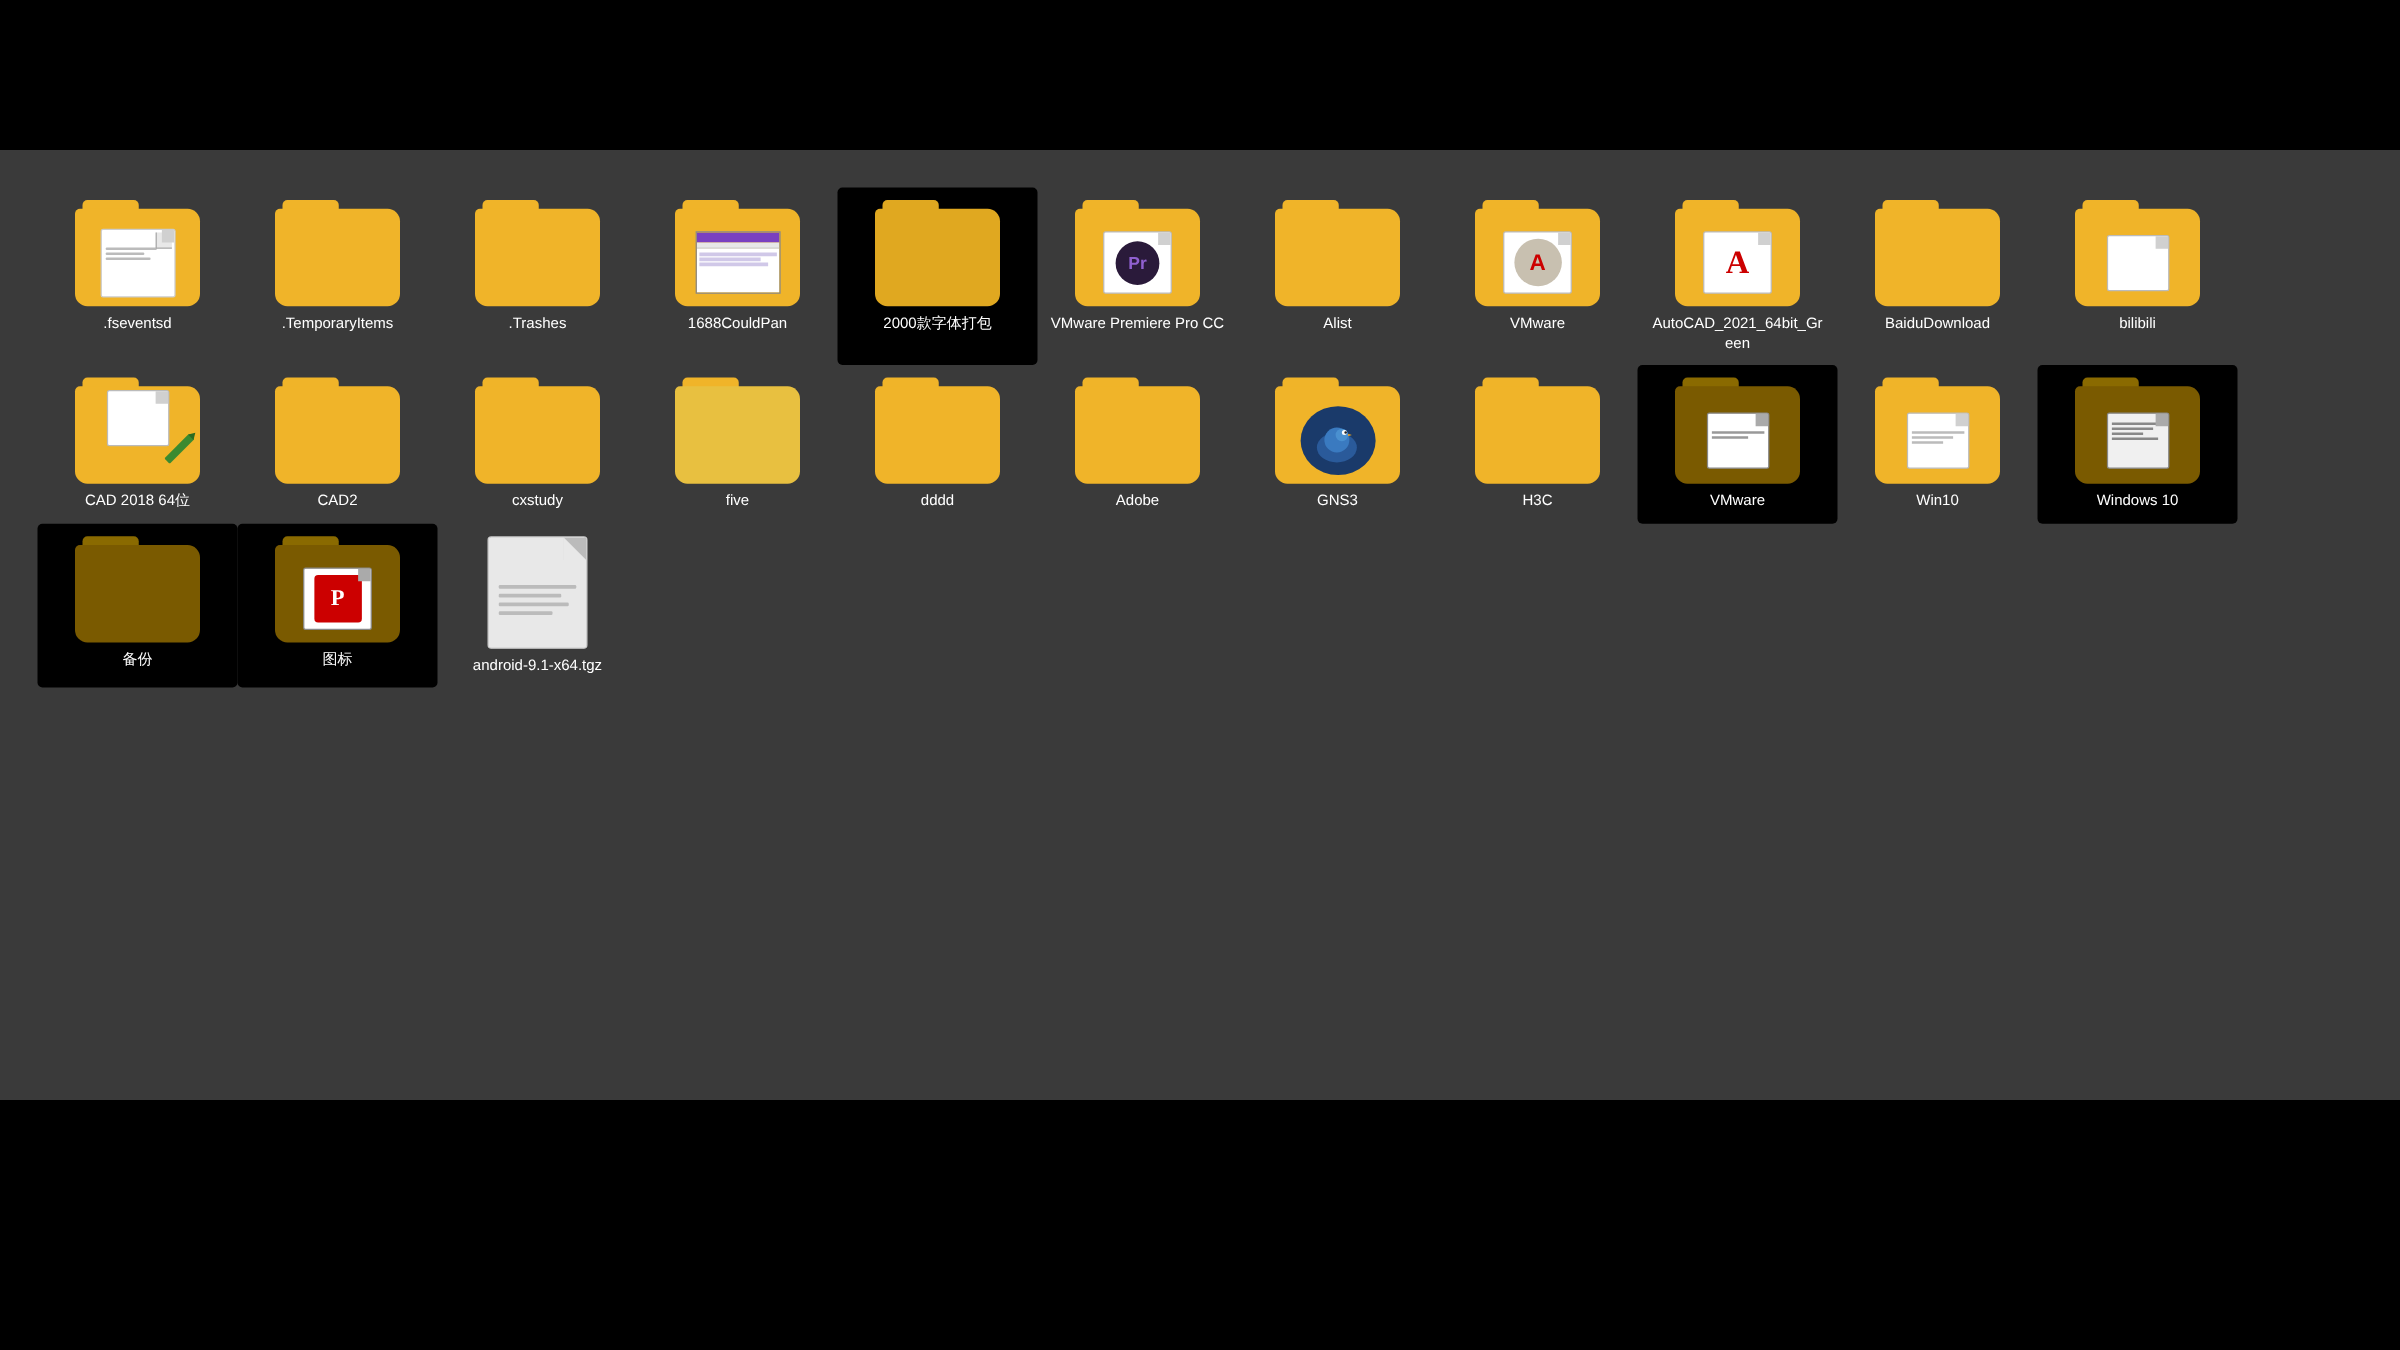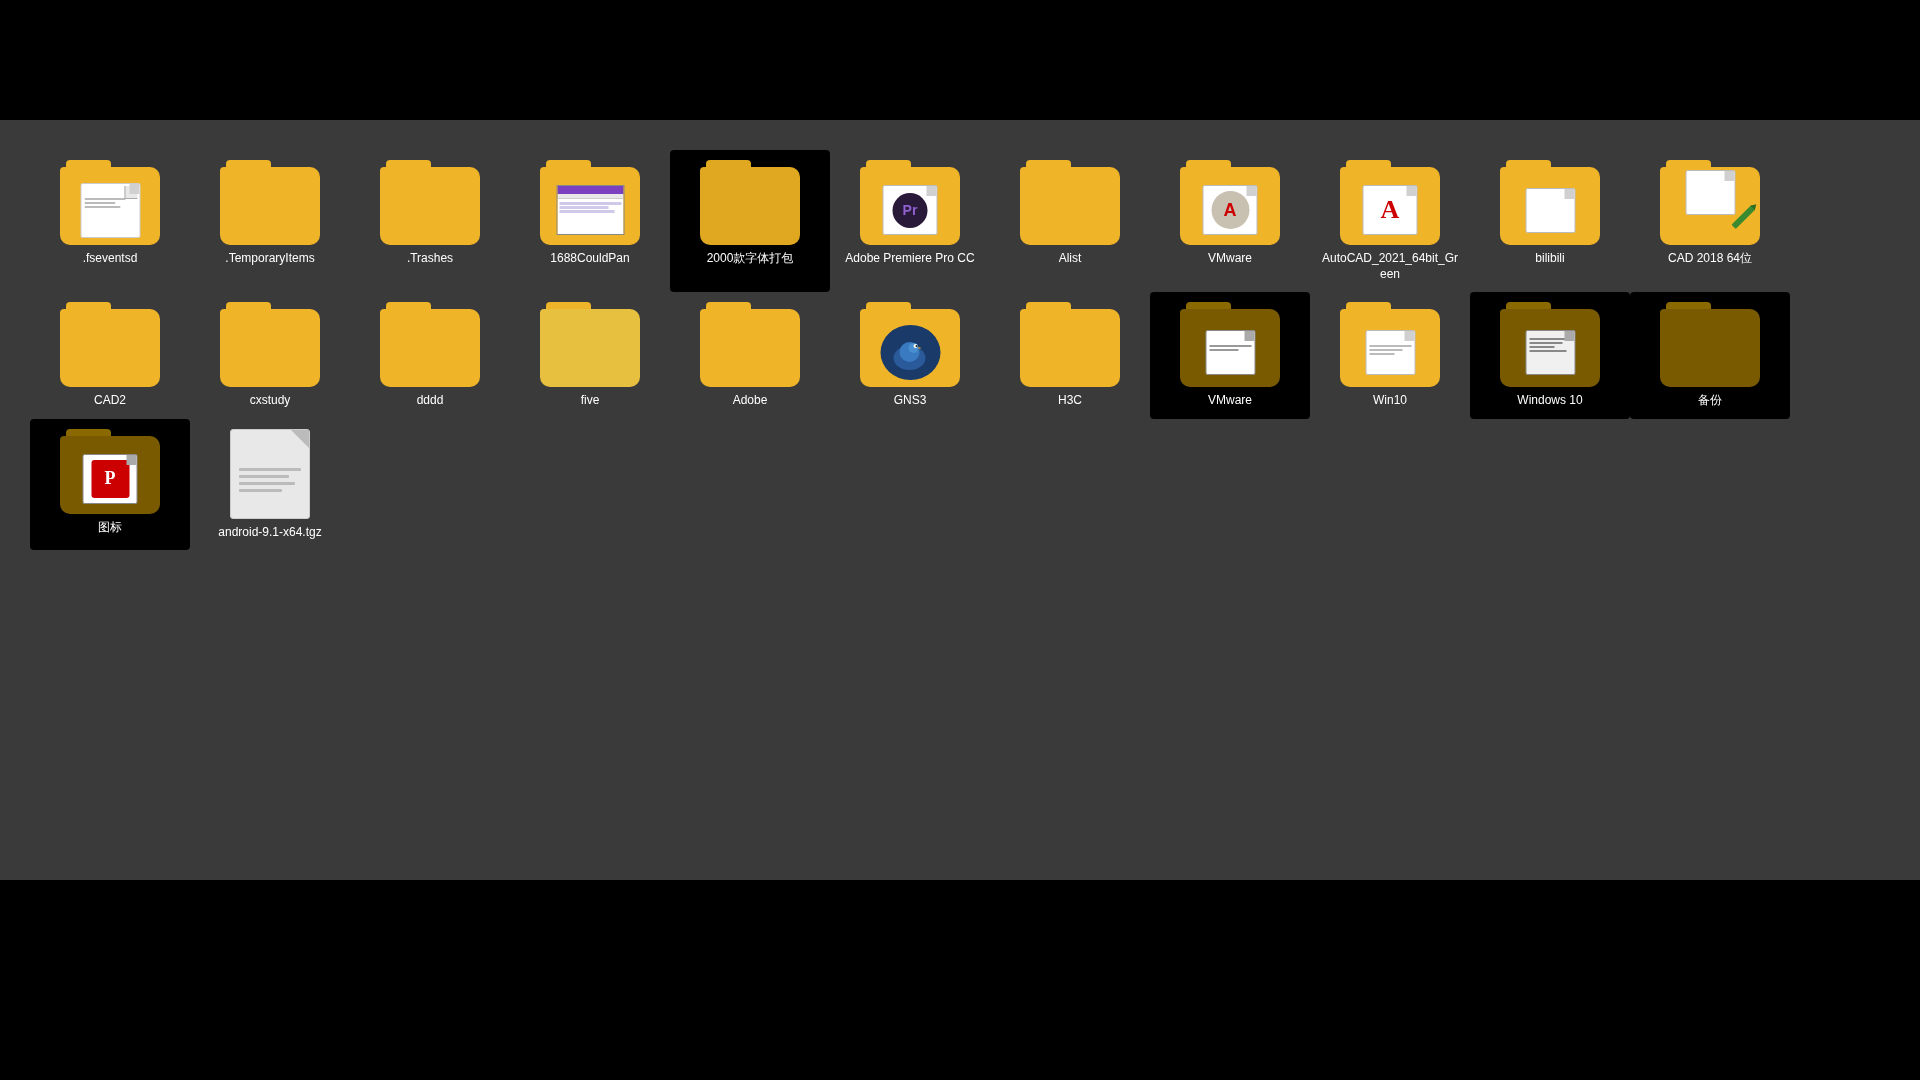--- a/index.html
+++ b/index.html
@@ -229,21 +229,21 @@
         <div class="folder-tab"></div>
         <div class="folder-body">
           <div class="folder-overlay">
             <div style="width:55px;height:50px;background:#fff;border:1px solid #bbb;border-radius:2px;display:flex;align-items:center;justify-content:center;position:relative;">
               <div style="position:absolute;top:0;right:0;width:10px;height:10px;background:#d0d0d0;"></div>
               <div style="width:35px;height:35px;border-radius:50%;background:#2a1a3a;display:flex;align-items:center;justify-content:center;color:#9060d0;font-size:14px;font-weight:bold;">Pr</div>
             </div>
           </div>
         </div>
       </div>
-      <span class="item-label">Adobe Premiere Pro CC</span>
+      <span class="item-label">VMware Premiere Pro CC</span>
     </div>
 
     <div class="item">
       <div class="folder-icon">
         <div class="folder-tab"></div>
         <div class="folder-body"></div>
       </div>
       <span class="item-label">Alist</span>
     </div>
 
@@ -272,20 +272,27 @@
             <div style="width:55px;height:50px;background:#fff;border:1px solid #bbb;border-radius:2px;display:flex;align-items:center;justify-content:center;position:relative;">
               <div style="position:absolute;top:0;right:0;width:10px;height:10px;background:#d0d0d0;"></div>
               <span style="color:#c00;font-size:26px;font-weight:bold;font-family:serif;">A</span>
             </div>
           </div>
         </div>
       </div>
       <span class="item-label">AutoCAD_2021_64bit_Green</span>
     </div>
 
+    <div class="item">
+      <div class="folder-icon">
+        <div class="folder-tab"></div>
+        <div class="folder-body"></div>
+      </div>
+      <span class="item-label">BaiduDownload</span>
+    </div>
 
     <div class="item">
       <div class="folder-icon">
         <div class="folder-tab"></div>
         <div class="folder-body">
           <div class="folder-overlay">
             <div style="width:50px;height:45px;background:#fff;border:1px solid #bbb;border-radius:2px;position:relative;">
               <div style="position:absolute;top:0;right:0;width:10px;height:10px;background:#d0d0d0;"></div>
             </div>
           </div>
@@ -324,31 +331,31 @@
       <div class="folder-icon">
         <div class="folder-tab"></div>
         <div class="folder-body"></div>
       </div>
       <span class="item-label">cxstudy</span>
     </div>
 
     <div class="item">
       <div class="folder-icon">
         <div class="folder-tab"></div>
+        <div class="folder-body" style="background:#e8c040;"></div>
+      </div>
+      <span class="item-label">five</span>
+    </div>
+
+    <div class="item">
+      <div class="folder-icon">
+        <div class="folder-tab"></div>
         <div class="folder-body"></div>
       </div>
       <span class="item-label">dddd</span>
-    </div>
-
-    <div class="item">
-      <div class="folder-icon">
-        <div class="folder-tab"></div>
-        <div class="folder-body" style="background:#e8c040;"></div>
-      </div>
-      <span class="item-label">five</span>
     </div>
 
     <div class="item">
       <div class="folder-icon">
         <div class="folder-tab"></div>
         <div class="folder-body"></div>
       </div>
       <span class="item-label">Adobe</span>
     </div>
 

